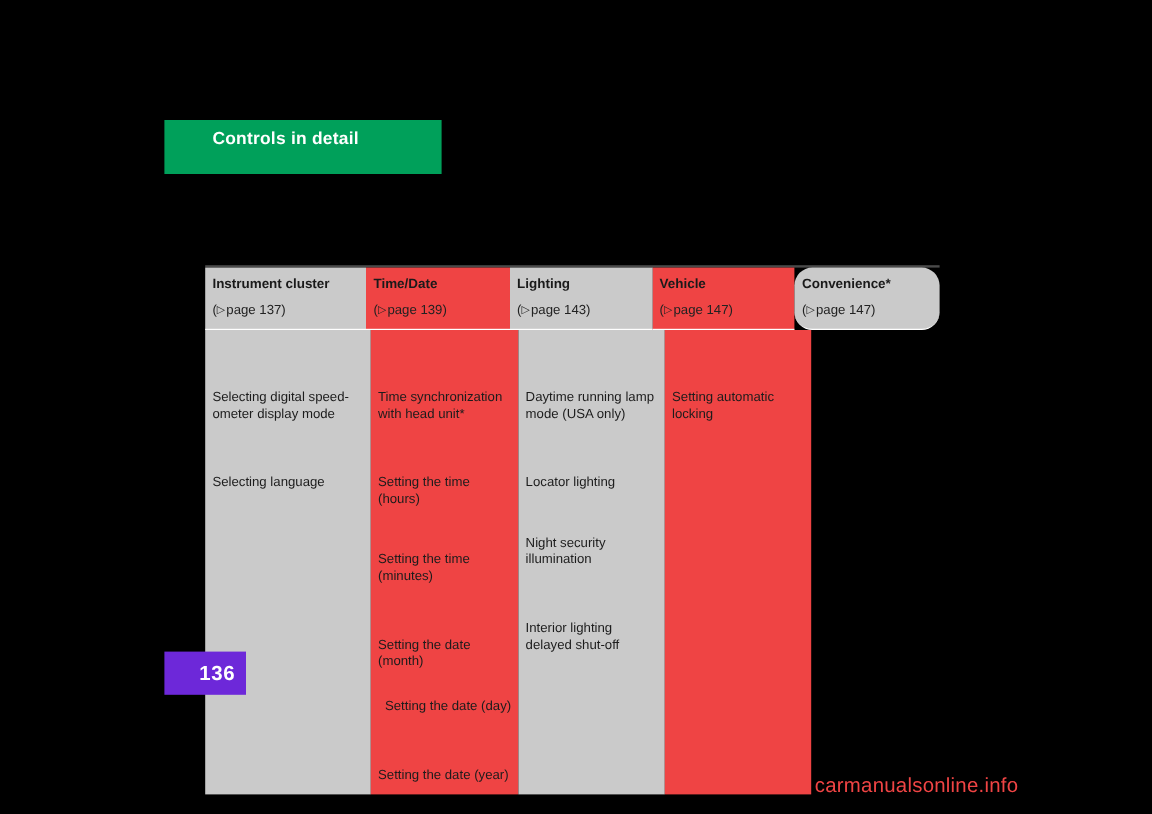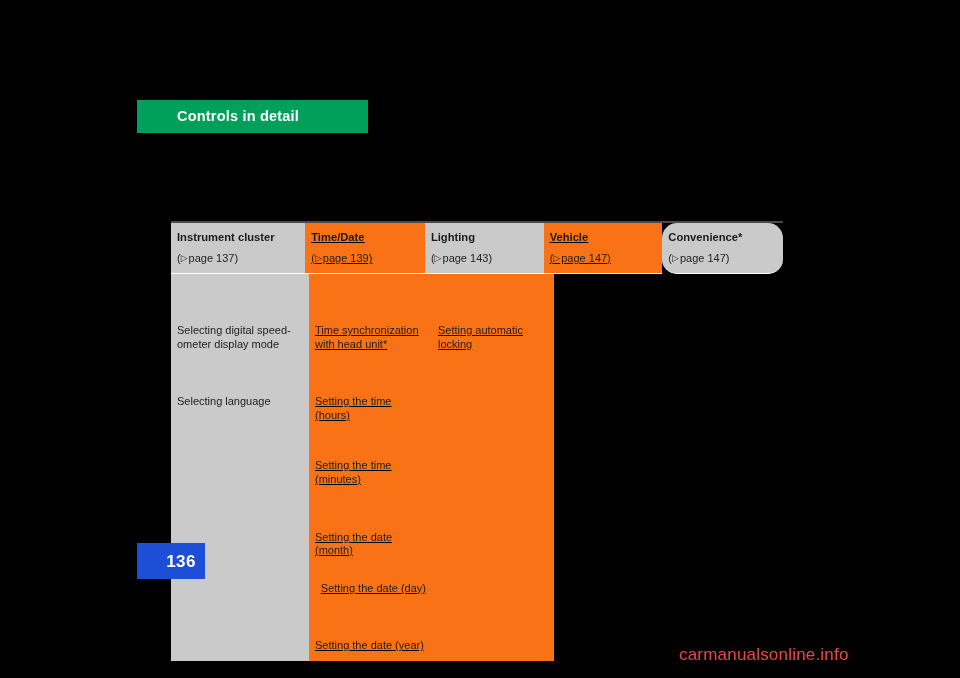--- a/index.html
+++ b/index.html
@@ -16,21 +16,21 @@
     font-family: "Liberation Sans", sans-serif;
     -webkit-font-smoothing: antialiased;
   }
 
   
   #chapter-banner {
     position: absolute;
     left: 137px;
     top: 100px;
     width: 231px;
-    height: 33px;
+    height: 45px;
     background: #00a05a;
   }
   #chapter-banner-label {
     position: absolute;
     left: 40px;
     top: 8px;
     color: #ffffff;
     font-size: 14.5px;
     font-weight: bold;
     letter-spacing: 0.2px;
@@ -56,21 +56,21 @@
     padding: 0 6px 0 6px;
   }
   
   .col-0 { width: 138px; }
   .col-1 { width: 123px; }
   .col-2 { width: 122px; }
   .col-3 { width: 122px; }
   .col-4 { width: 124px; border-radius: 15px; }
 
   .shade-dark  { background: #cacaca; }
-  .shade-light { background: #f97316; text-decoration: underline; }
+  .shade-light { background: #ef4444; }
 
   
   #table-header-row .tcol {
     padding-top: 7px;
     padding-bottom: 7px;
     border-bottom: 1px solid #ffffff;
   }
   .col-title {
     font-size: 11.2px;
     font-weight: bold;
@@ -108,21 +108,21 @@
   .cell-item.gap-before-sm { margin-top: 24px; text-align: right; }
   .cell-item:last-child { margin-bottom: 0; }
 
   
   #page-number-box {
     position: absolute;
     left: 137px;
     top: 543px;
     width: 68px;
     height: 36px;
-    background: #1d4ed8;
+    background: #6d28d9;
   }
   #page-number-label {
     position: absolute;
     right: 9px;
     bottom: 7px;
     color: #ffffff;
     font-size: 17px;
     font-weight: bold;
     letter-spacing: 0.5px;
   }
@@ -186,20 +186,26 @@
 
     <div class="tcol col-1 shade-light">
       <div class="cell-item">Time synchronization with head unit*</div>
       <div class="cell-item">Setting the time (hours)</div>
       <div class="cell-item gap-before">Setting the time (minutes)</div>
       <div class="cell-item">Setting the date (month)</div>
       <div class="cell-item gap-before-sm">Setting the date (day)</div>
       <div class="cell-item">Setting the date (year)</div>
     </div>
 
+    <div class="tcol col-2 shade-dark">
+      <div class="cell-item">Daytime running lamp mode (USA only)</div>
+      <div class="cell-item">Locator lighting</div>
+      <div class="cell-item gap-before">Night security illumination</div>
+      <div class="cell-item">Interior lighting delayed shut-off</div>
+    </div>
 
     <div class="tcol col-3 shade-light">
       <div class="cell-item">Setting automatic locking</div>
     </div>
 
 
   </div>
 
 </div>
 

